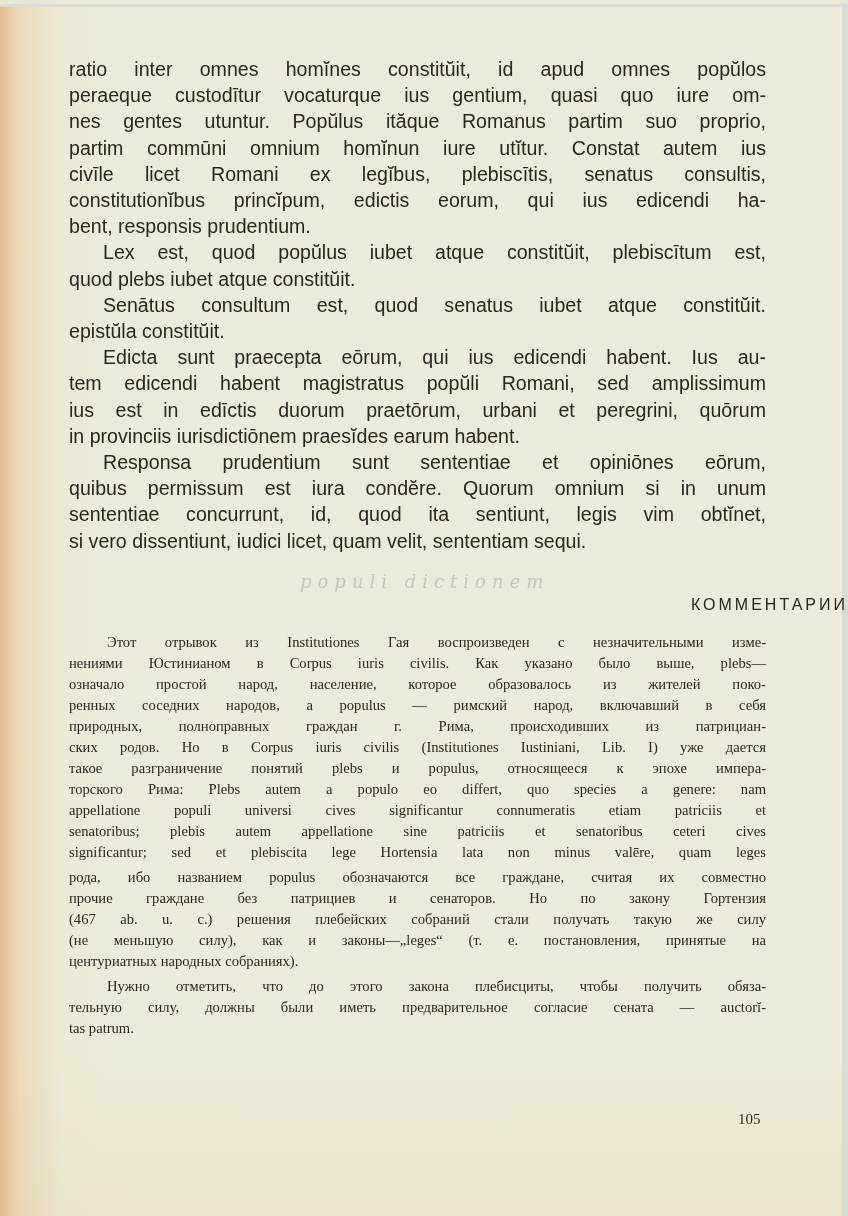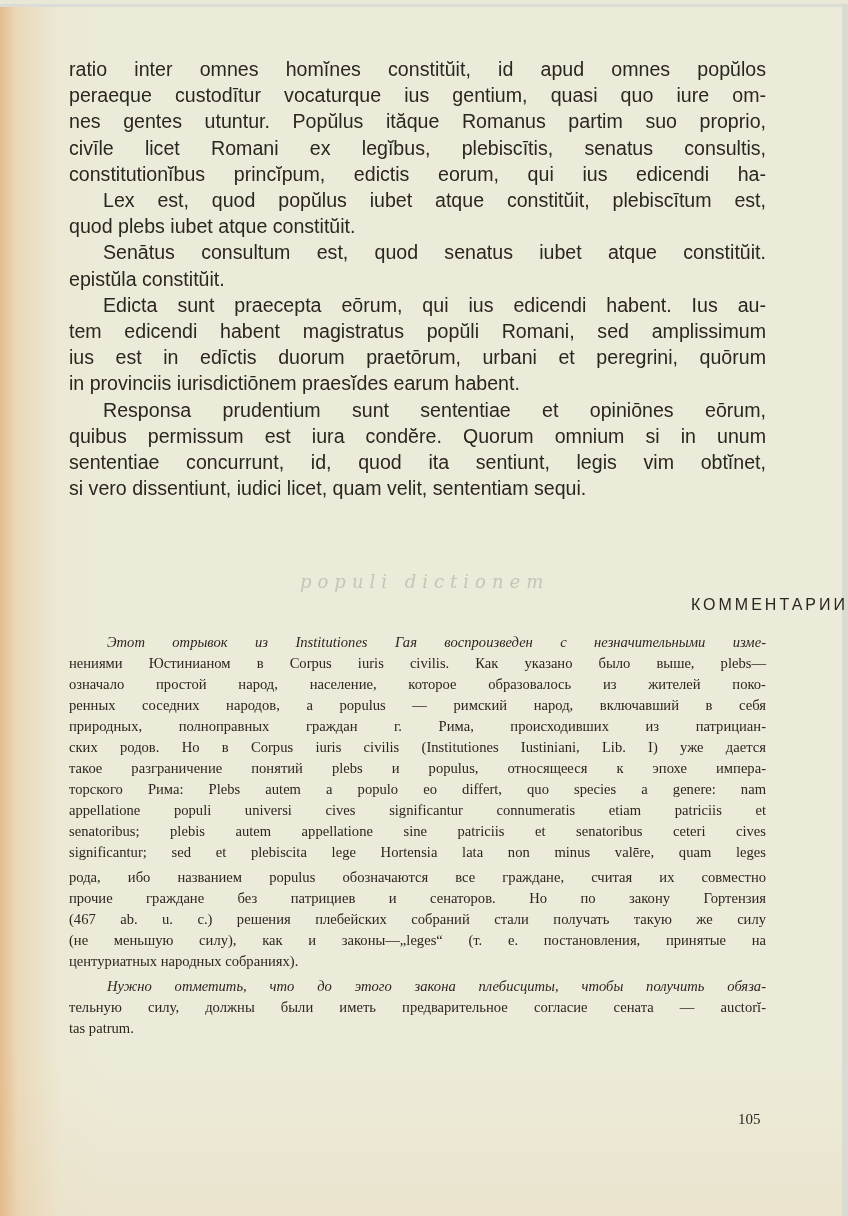--- a/index.html
+++ b/index.html
@@ -47,43 +47,45 @@
       color: #2a2620;
     }
     .commentary {
       position: absolute; left: 69px; top: 628px; width: 697px;
       font-family: "Liberation Serif", serif;
       font-size: 14.6px; line-height: 21px;
       color: #2b2620;
     }
     .commentary p { margin: 0 0 4px 0; }
     .commentary .line { display: block; white-space: nowrap; text-align: justify; text-align-last: justify; }
-    .commentary .line.first { padding-left: 38px; font-style: italic; }
+    .commentary .line.first { padding-left: 38px; }
     .commentary .line.last { text-align-last: left; }
     .spaced { letter-spacing: 4px; }
     .pagenum {
       position: absolute; left: 738px; top: 1107px;
       font-family: "Liberation Serif", serif; font-size: 15px;
       color: #2b2620;
     }
   </style>
 </head>
 <body>
 
 <div class="page">
   <div class="edge-top"></div>
   <div class="edge-right"></div>
 
   <div class="latin">
     <p>
       <span class="line">ratio inter omnes homĭnes constitŭit, id apud omnes popŭlos</span>
       <span class="line">peraeque custodītur vocaturque ius gentium, quasi quo iure om-</span>
       <span class="line">nes gentes utuntur. Popŭlus ităque Romanus partim suo proprio,</span>
+      <span class="line">partim commūni omnium homĭnun iure utĭtur. Constat autem ius</span>
       <span class="line">civīle licet Romani ex legĭbus, plebiscītis, senatus consultis,</span>
       <span class="line">constitutionĭbus princĭpum, edictis eorum, qui ius edicendi ha-</span>
+      <span class="line last">bent, responsis prudentium.</span>
     </p>
     <p>
       <span class="line" style="padding-left:34px">Lex est, quod popŭlus iubet atque constitŭit, plebiscītum est,</span>
       <span class="line last">quod plebs iubet atque constitŭit.</span>
     </p>
     <p>
       <span class="line" style="padding-left:34px">Senātus consultum est, quod senatus iubet atque constitŭit.</span>
       <span class="line last">epistŭla constitŭit.</span>
     </p>
     <p>

